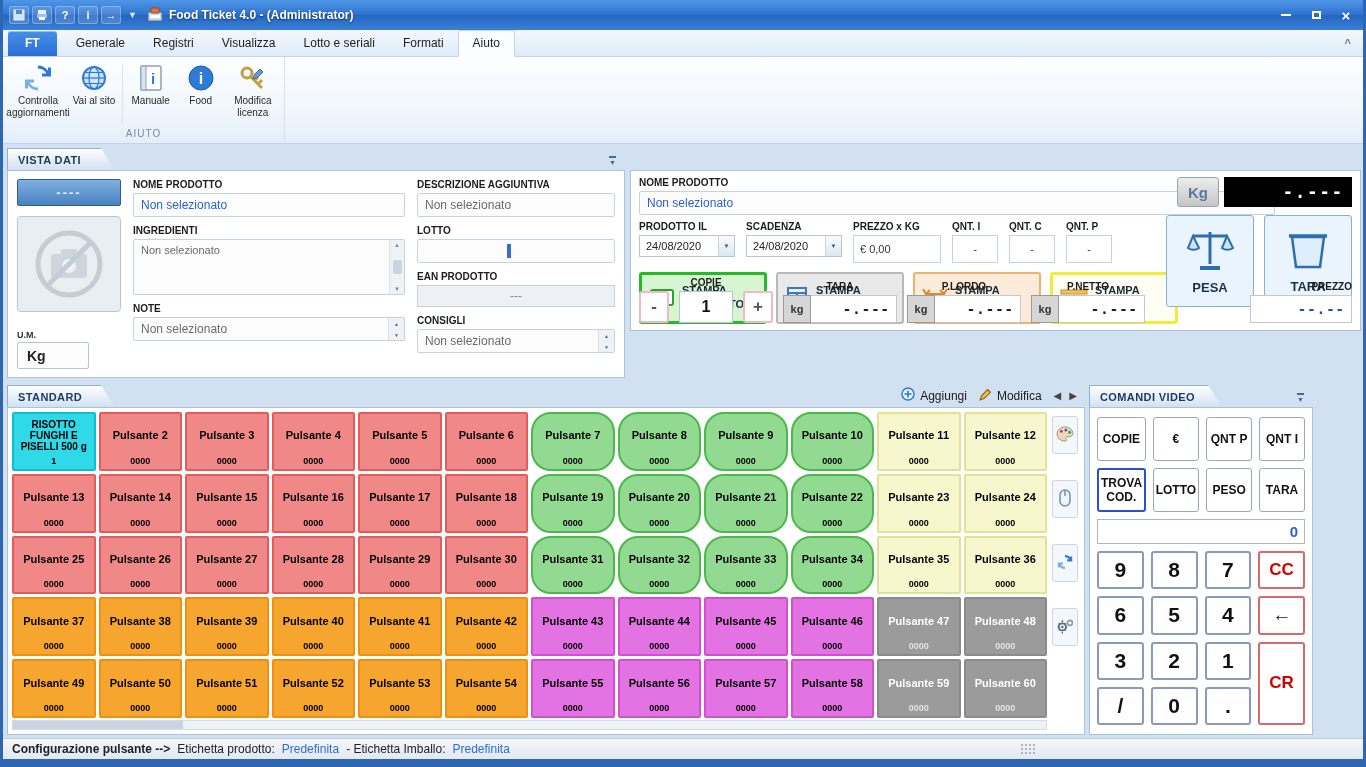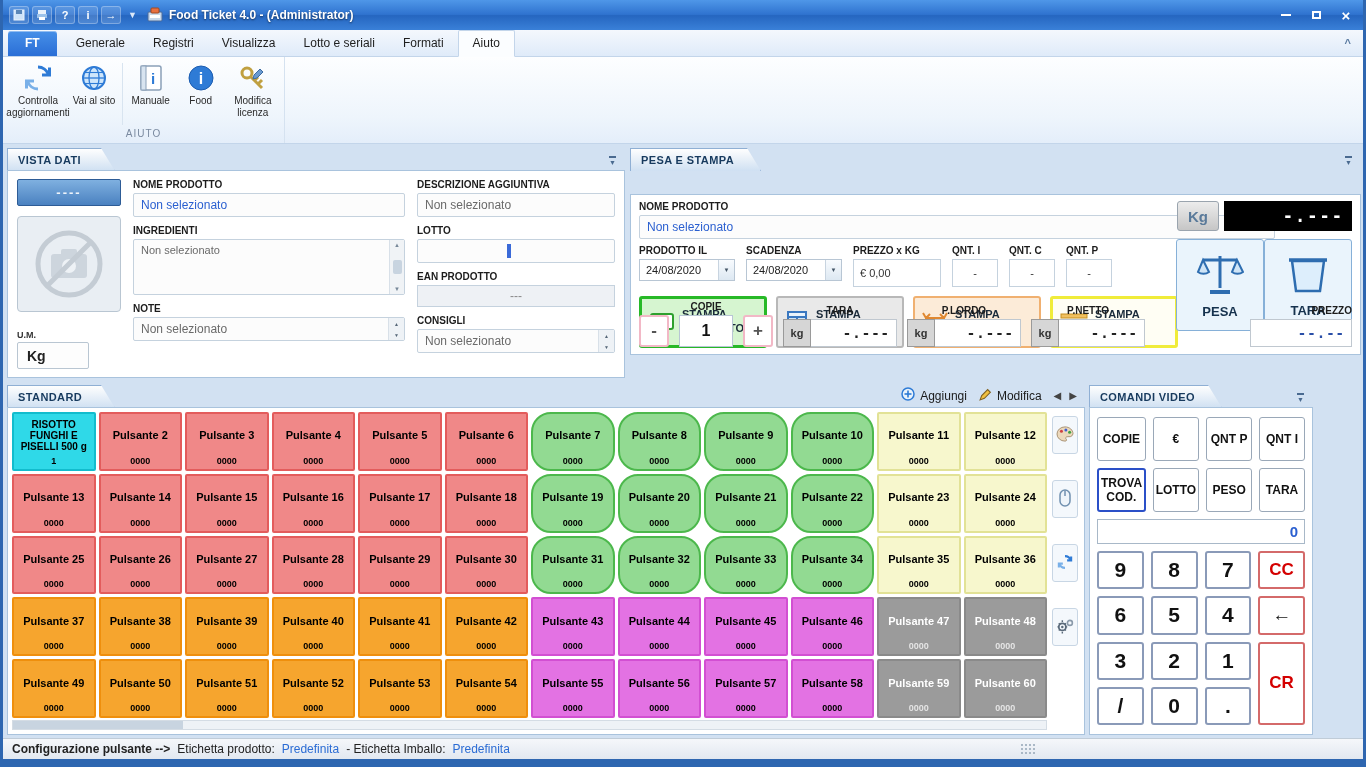--- a/index.html
+++ b/index.html
@@ -110,21 +110,21 @@
 .fbox.left { width:88px; padding-left:6px; }
 .fbox.center { width:46px; justify-content:center; }
 .ps-row3 { display:flex; gap:9px; margin-top:9px; }
 .stampa { width:128px; height:52px; display:flex; align-items:center; gap:7px; padding:0 7px; border-radius:3px;
   font-size:11px; font-weight:bold; color:#1a2a3a; text-align:left; }
 .sp-green { background:#d6f5d0; border:3px solid #27b927; }
 .sp-gray { background:#e9e9e9; border:2px solid #b8b8b8; }
 .sp-orange { background:#fcebd8; border:2px solid #f0b070; }
 .sp-yellow { background:#fffef4; border:3px solid #f0ec3a; }
 .sp-tx { line-height:1.25; }
-.big-btns { position:absolute; top:44px; right:8px; display:flex; }
+.big-btns { position:absolute; top:44px; right:8px; display:flex; gap:10px; }
 .big-btn { width:88px; height:92px; background:#eaf4fc; border:1px solid #86b0d8; border-radius:3px;
   display:flex; flex-direction:column; align-items:center; justify-content:center; gap:5px;
   font-size:13px; font-weight:bold; color:#16324e; }
 .ps-row4 { position:absolute; left:8px; right:8px; bottom:7px; display:flex; align-items:flex-end; gap:10px; }
 .step-btn { width:30px; height:32px; background:#fff; border:2px solid #f2b8c6; border-radius:3px;
   font-size:17px; font-weight:bold; color:#555; }
 .copies-box { width:54px; height:32px; border:1px solid #b8c6d4; background:#fff; font-size:16px; font-weight:bold;
   color:#111; display:flex; align-items:center; justify-content:center; }
 .meas-row { display:flex; }
 .kgbox { width:28px; height:28px; background:#d6d6d6; border:1px solid #9a9a9a; font-size:11px; font-weight:bold;
@@ -353,24 +353,20 @@
           <span class="spinner">
               <span>▲</span>
               <span>▼</span>
             </span>
         </div>
       </div>
     </div>
   </div>
 
   <div class="panel p-pesa">
-    <div class="phead">
-      <div class="ptab">PESA E STAMPA</div>
-      <span class="collapse-ic">▼</span>
-    </div>
     <div class="pbody ps-body">
       <div class="ps-nome">
         <div class="flabel">NOME PRODOTTO</div>
         <div class="finput blue">Non selezionato</div>
       </div>
       <div class="weight-group">
         <span class="kg-big">Kg</span>
         <span class="weight-display">-.---</span>
       </div>
 

